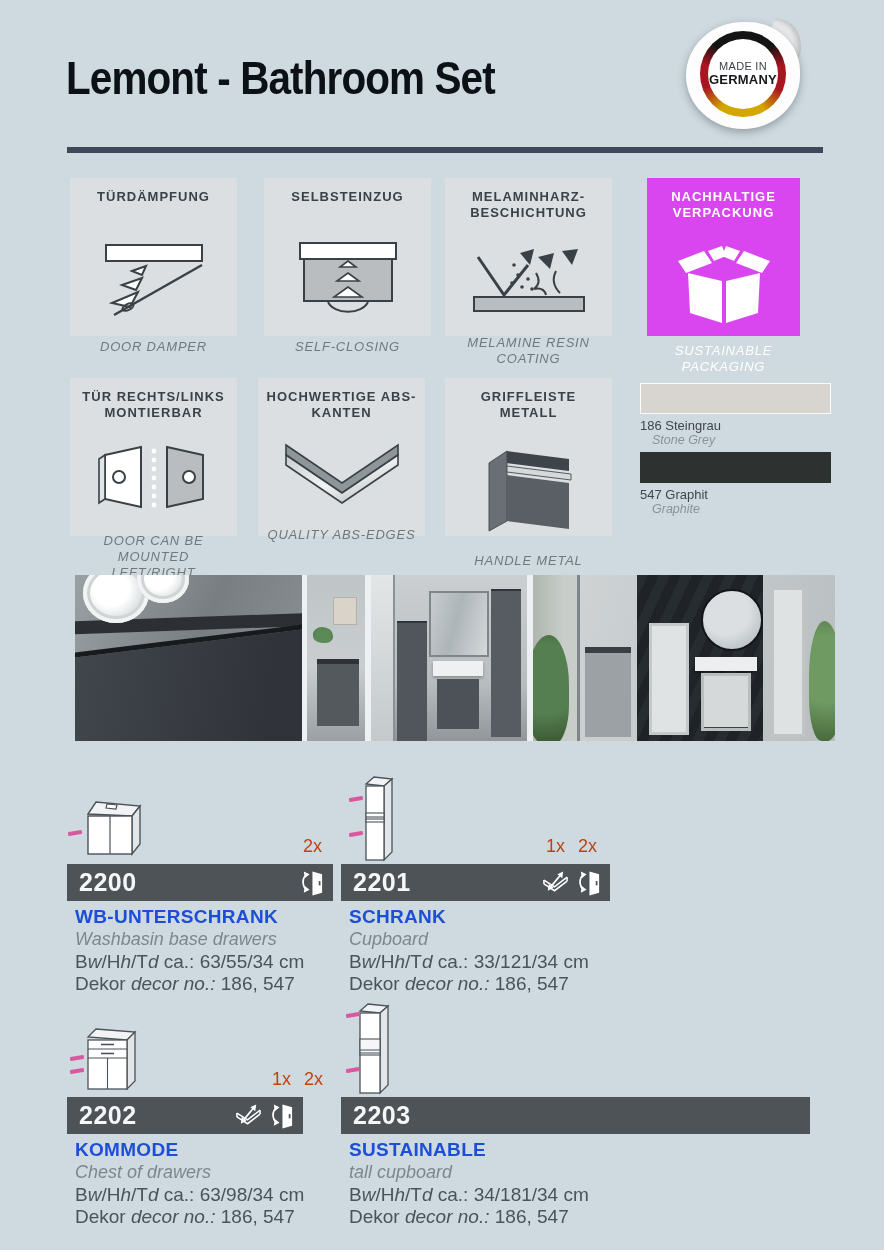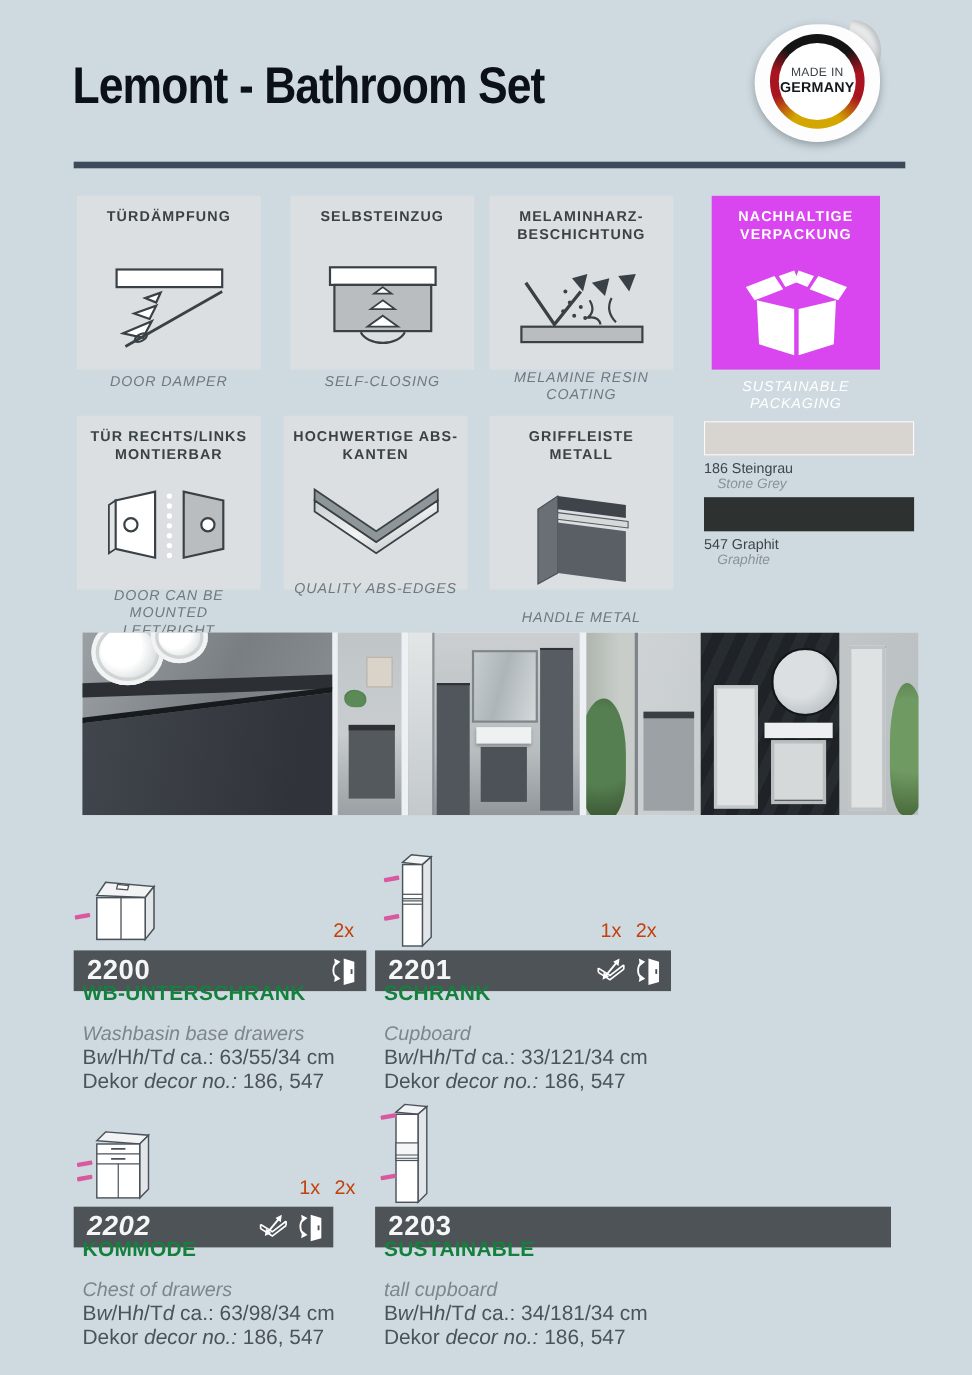--- a/index.html
+++ b/index.html
@@ -89,26 +89,26 @@
               background:radial-gradient(circle at 55% 40%,#6f9a62 0 45%,#48683a 100%);}
 
   
   .product{position:absolute;width:266px;height:236px;}
   .p2200{left:67px;top:780px;} .p2201{left:341px;top:780px;width:269px;}
   .p2202{left:67px;top:1013px;} .p2203{left:341px;top:1013px;width:469px;}
   .thumb{position:absolute;}
   .dash{position:absolute;width:14px;height:4px;background:#d9589f;transform:rotate(-10deg);border-radius:1px;}
   .qty{position:absolute;top:56px;font-size:18px;color:#c2410c;}
   .bar{position:absolute;left:0;top:84px;height:37px;background:#4e5357;color:#f5f6f6;}
-  .p2200 .bar{width:266px;} .p2201 .bar{width:269px;} .p2202 .bar{width:236px;font-style:italic;} .p2203 .bar{width:469px;}
+  .p2200 .bar{width:266px;} .p2201 .bar{width:269px;} .p2202 .bar{width:236px;} .p2203 .bar{width:469px;}
   .sku{position:absolute;left:12px;top:4px;font-size:25px;font-weight:700;letter-spacing:.5px;}
   .bicon{position:absolute;top:5px;width:27px;height:27px;}
   .bicon-door{right:8px;} .bicon-shelf{right:41px;}
   .pline{position:absolute;left:8px;white-space:nowrap;}
-  .pname{top:113px;font-size:19px;font-weight:700;color:#15803d;letter-spacing:.3px;}
+  .pname{top:126px;font-size:19px;font-weight:700;color:#1d4ed8;letter-spacing:.3px;}
   .psub{top:149px;font-size:18px;font-style:italic;color:#7d868c;}
   .pdims{top:171px;font-size:19px;color:#4a535a;}
   .pdekor{top:193px;font-size:19px;color:#4a535a;}
   .pdims i,.pdekor i{font-style:italic;}
 </style>
 </head>
 <body>
 
 <div class="page">
 

